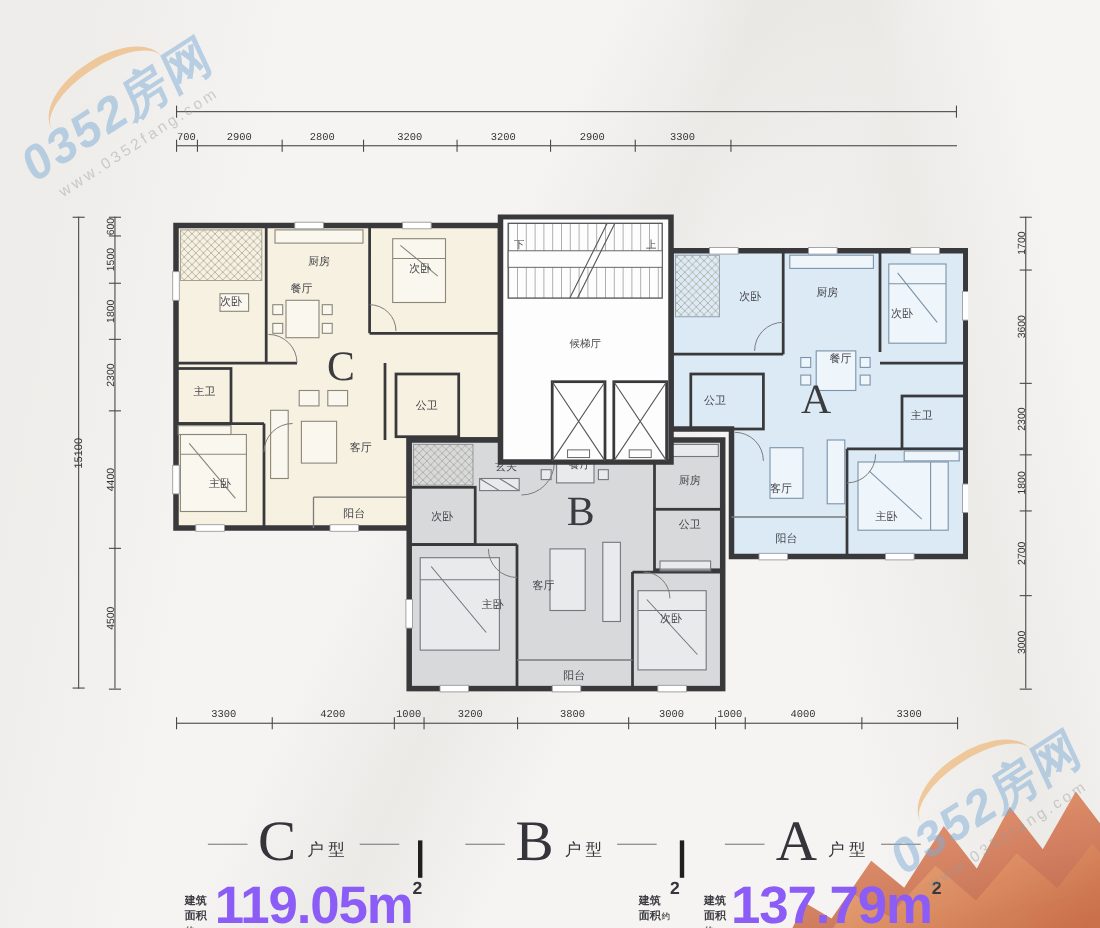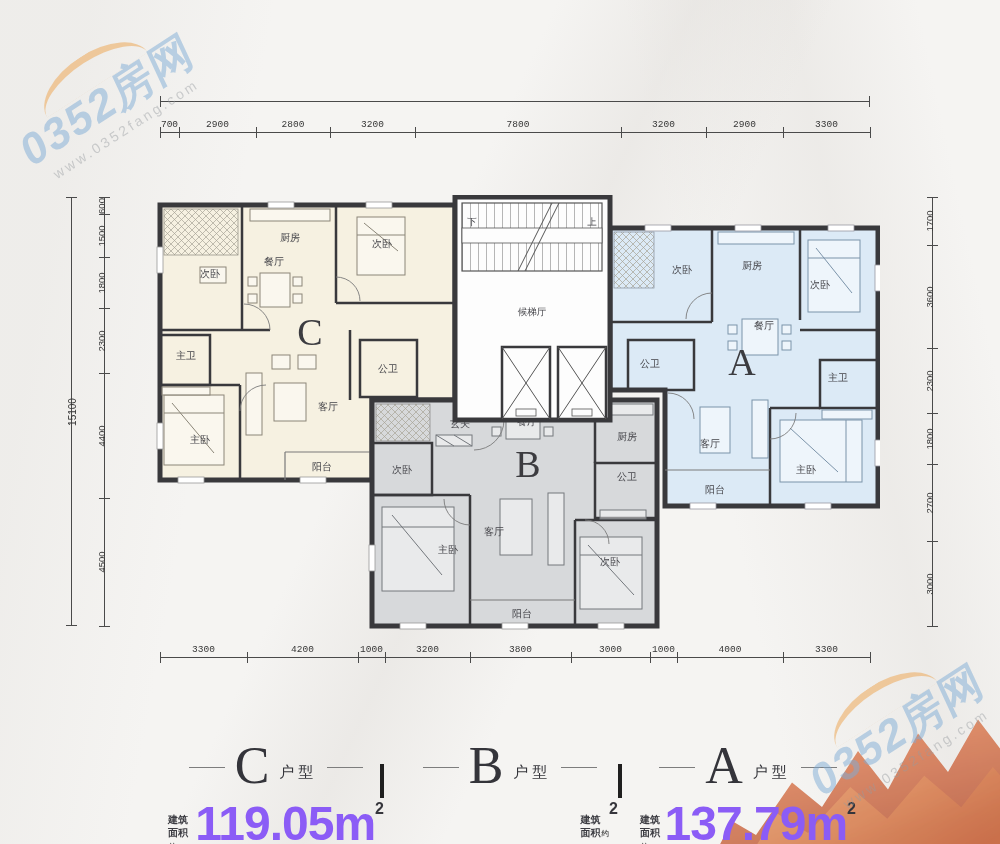--- a/index.html
+++ b/index.html
@@ -91,23 +91,20 @@
       </span>
     <span class="seg" style="width:77px">
         <b>2900</b>
       </span>
     <span class="seg" style="width:74px">
         <b>2800</b>
       </span>
     <span class="seg" style="width:85px">
         <b>3200</b>
       </span>
-    <span class="seg" style="width:206px">
-        <b>7800</b>
-      </span>
     <span class="seg" style="width:85px">
         <b>3200</b>
       </span>
     <span class="seg" style="width:77px">
         <b>2900</b>
       </span>
     <span class="seg" style="width:87px">
         <b>3300</b>
       </span>
   </div>

